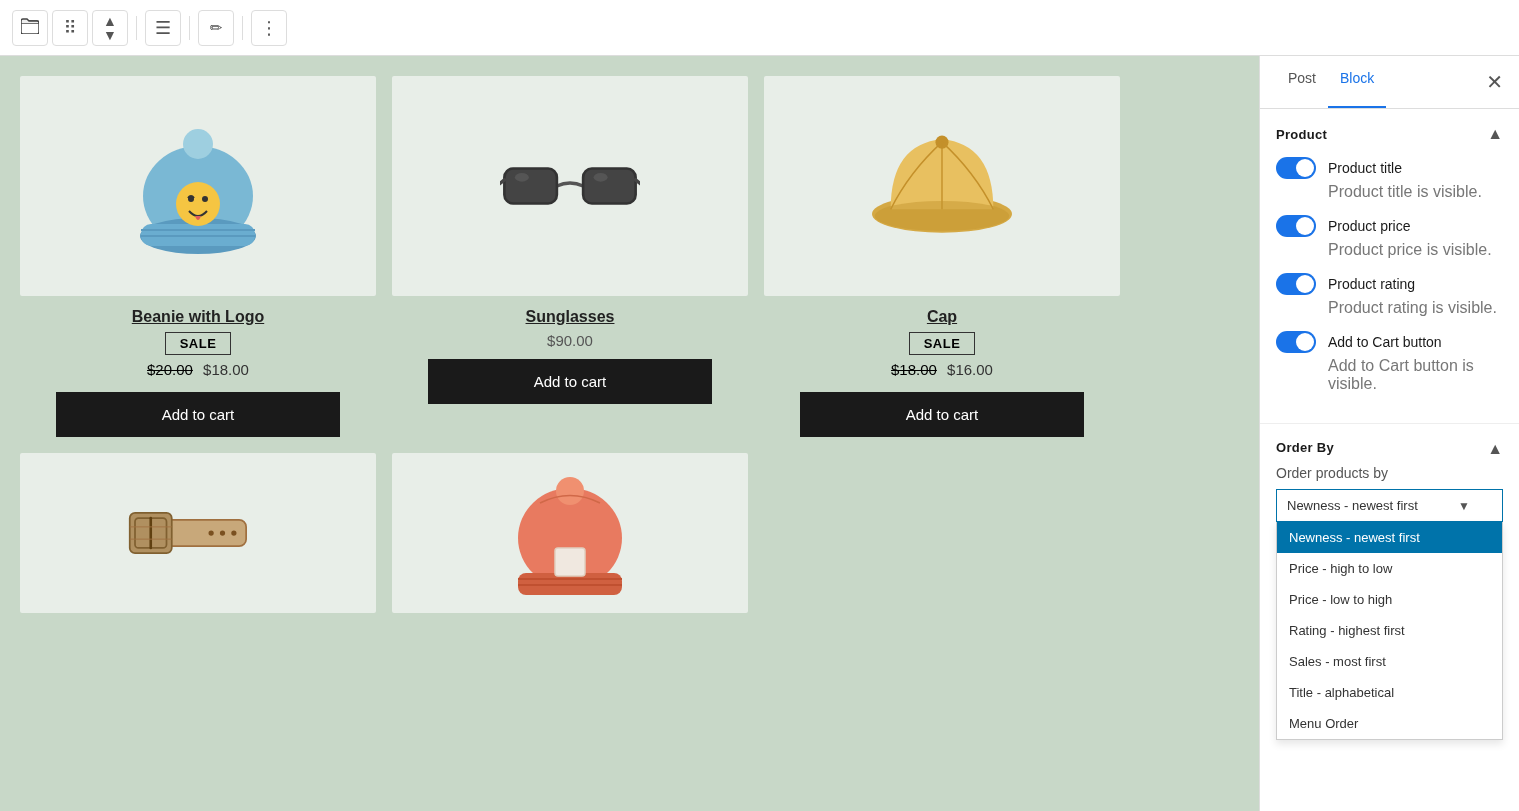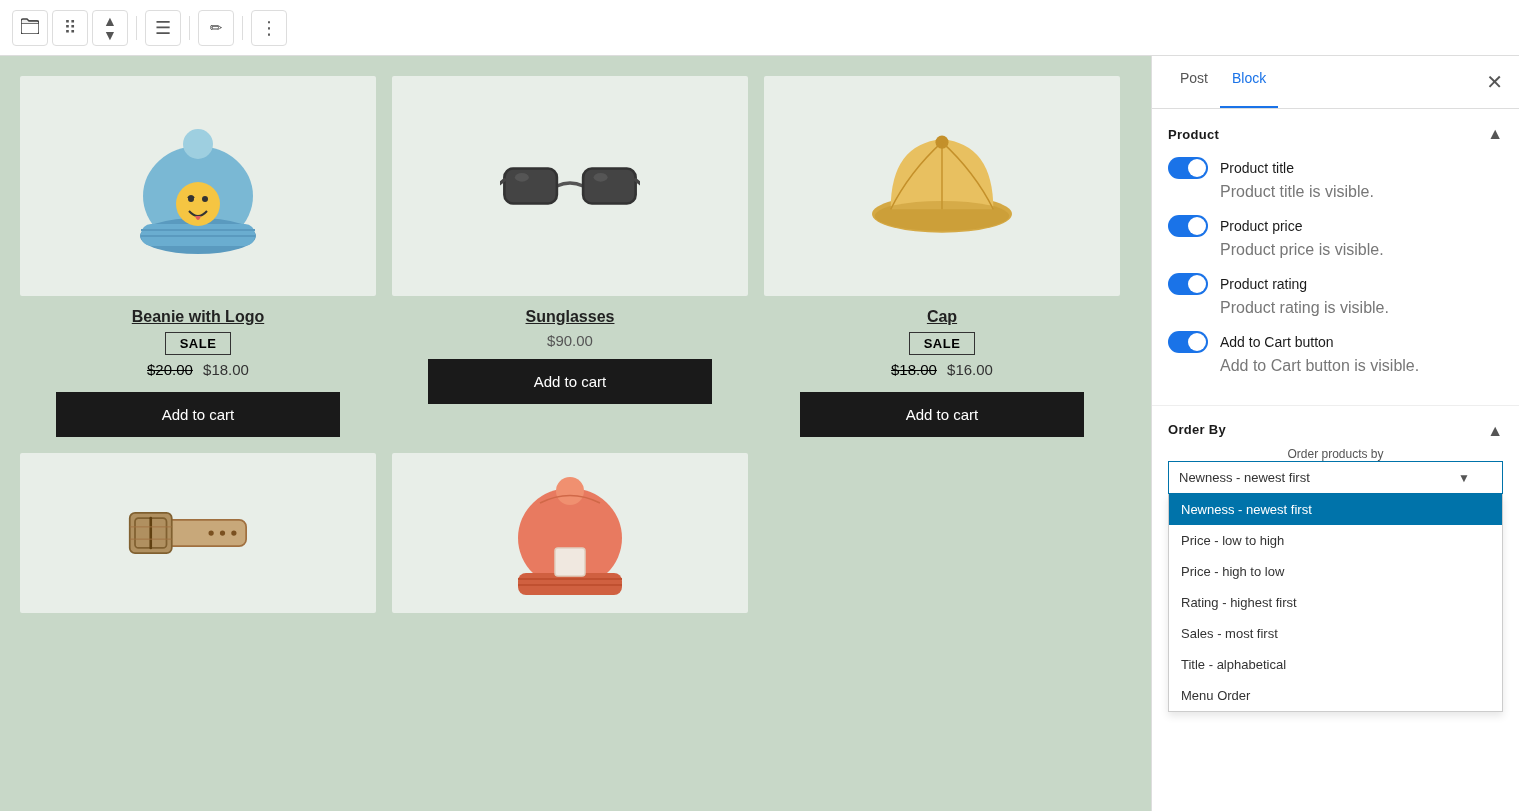--- a/index.html
+++ b/index.html
@@ -126,21 +126,21 @@
       padding: 14px 28px;
       font-size: 15px;
       font-weight: 500;
       cursor: pointer;
       width: 80%;
       margin-top: 4px;
     }
 
     
     .sidebar {
-      width: 368px;
+      width: 260px;
       background: #fff;
       border-left: 1px solid #ddd;
       overflow-y: auto;
       flex-shrink: 0;
       display: flex;
       flex-direction: column;
     }
 
     .sidebar::-webkit-scrollbar { width: 6px; }
     .sidebar::-webkit-scrollbar-track { background: #f0f0f0; }
@@ -248,24 +248,23 @@
     }
 
     .order-by-header {
       display: flex;
       justify-content: space-between;
       align-items: flex-start;
       margin-bottom: 7px;
     }
 
     .order-products-label {
-      font-size: 12px;
+      font-size: 14px;
       color: #555;
-      margin-bottom: 0;
-      text-align: center;
+      margin-bottom: 8px;
     }
 
     
     .custom-select-wrapper {
       position: relative;
     }
 
     .custom-select-display {
       width: 100%;
       border: 1px solid #0073aa;
@@ -529,22 +528,22 @@
 
       <div class="order-products-label">Order products by</div>
 
       <div class="custom-select-wrapper">
         <div class="custom-select-display">
           <span>Newness - newest first</span>
           <span class="custom-select-arrow">▼</span>
         </div>
         <div class="custom-dropdown">
           <div class="dropdown-option selected">Newness - newest first</div>
+          <div class="dropdown-option">Price - high to low</div>
           <div class="dropdown-option">Price - low to high</div>
-          <div class="dropdown-option">Price - high to low</div>
           <div class="dropdown-option">Rating - highest first</div>
           <div class="dropdown-option">Sales - most first</div>
           <div class="dropdown-option">Title - alphabetical</div>
           <div class="dropdown-option">Menu Order</div>
         </div>
       </div>
     </div>
 
     <div class="sidebar-footer-note">Separate multiple classes with spaces.</div>
 

